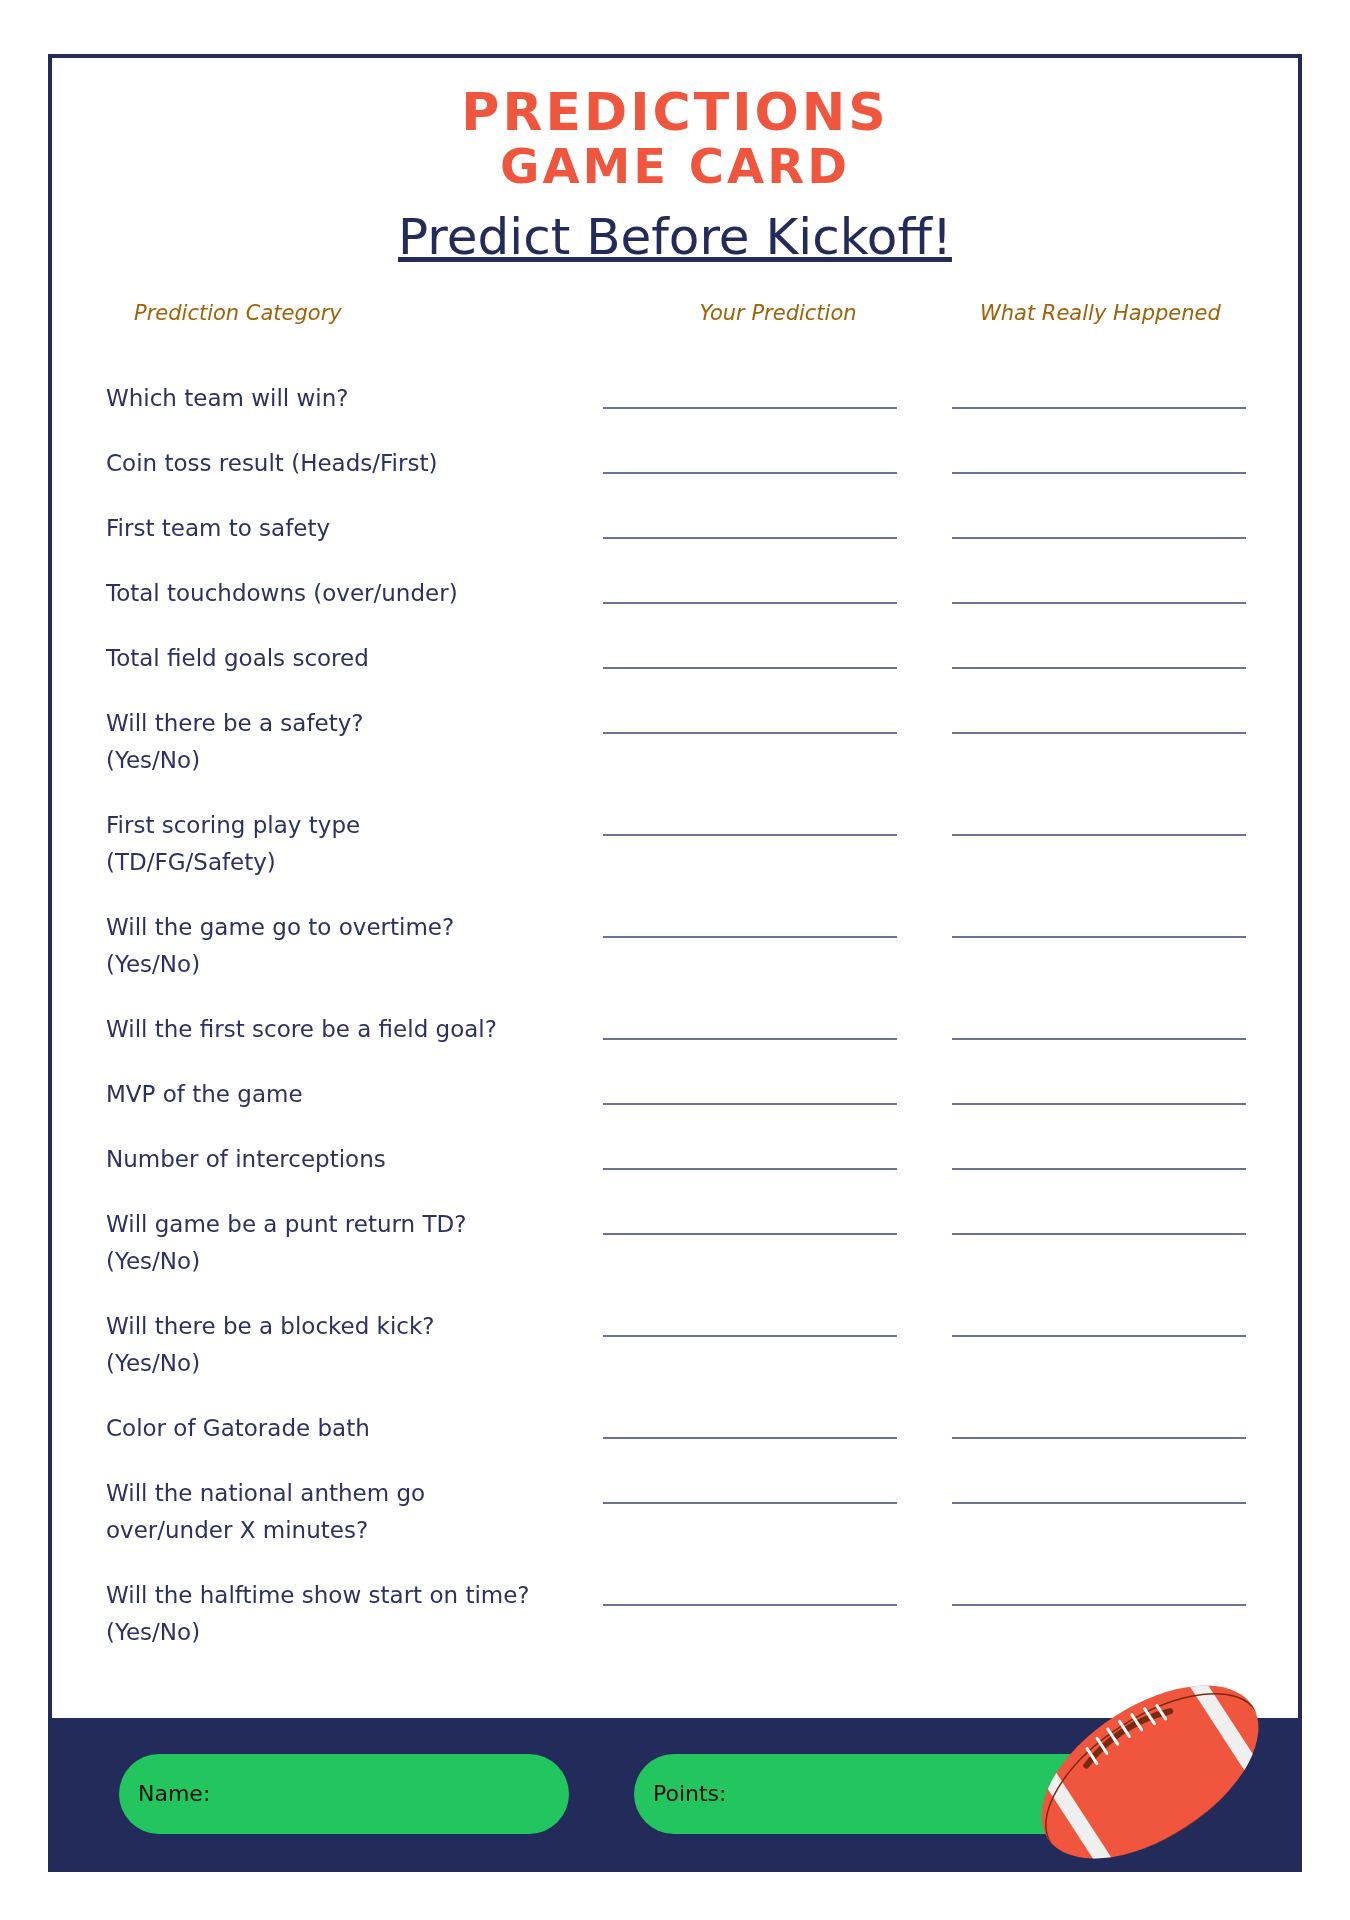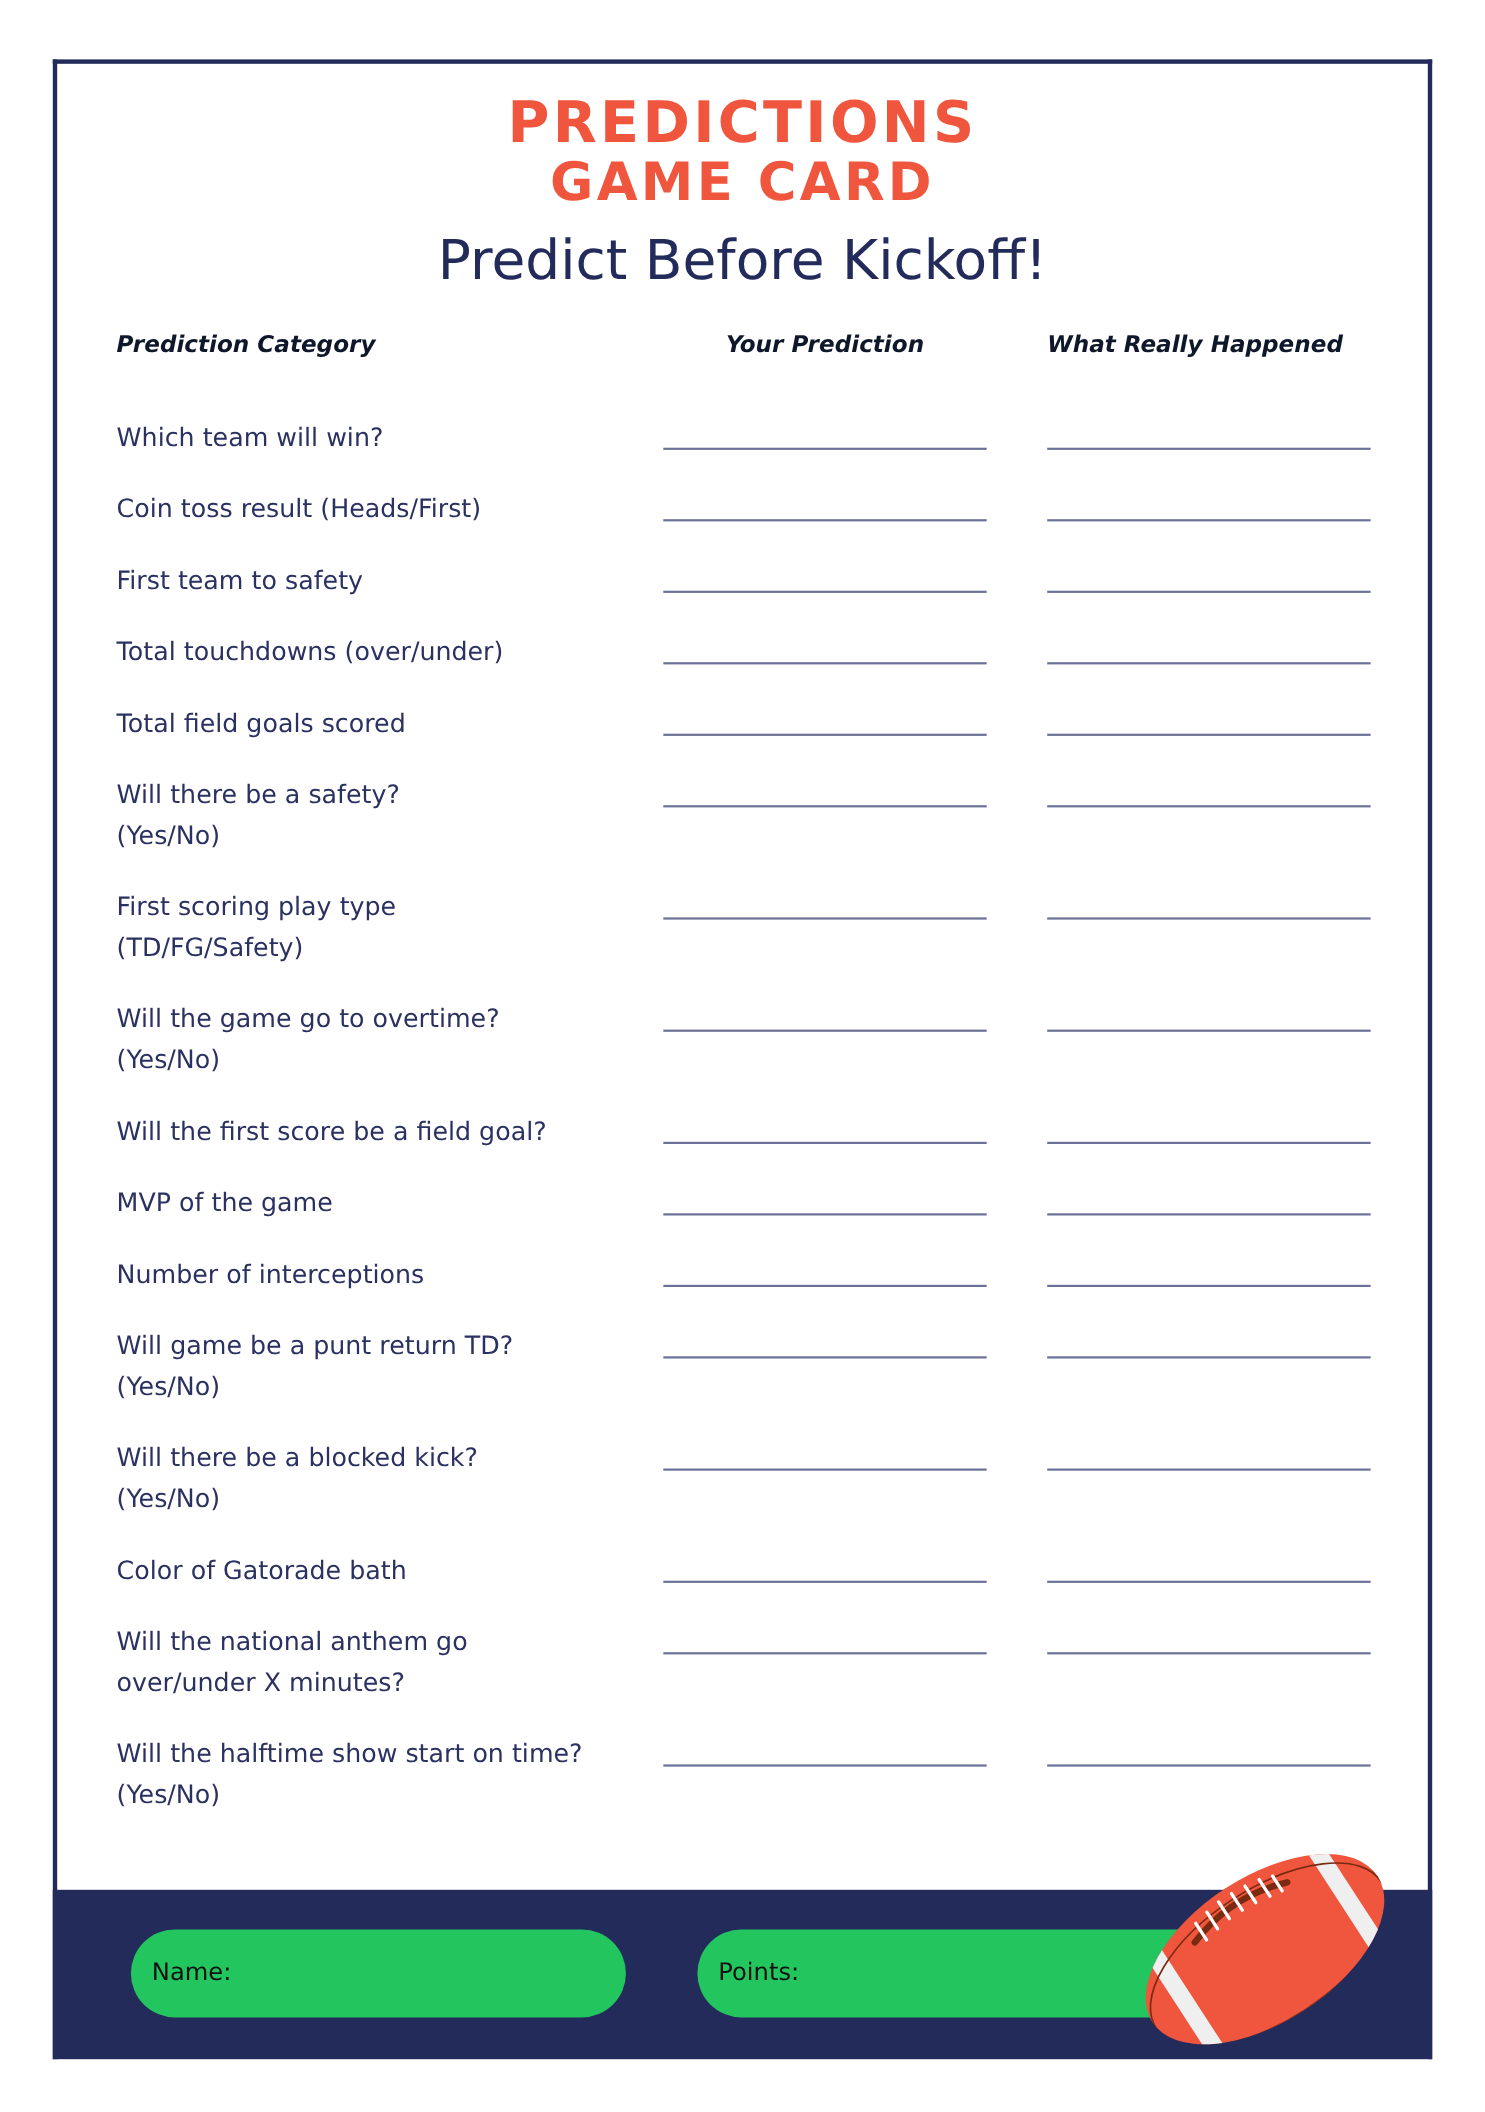--- a/index.html
+++ b/index.html
@@ -7,23 +7,23 @@
          font-family: "DejaVu Sans", sans-serif; color: #232B5A; }
   .card { position: absolute; left: 48px; top: 54px; width: 1254px; height: 1818px;
           box-sizing: border-box; border: 4px solid #232B5A; border-bottom: none; background: #fff; }
   .title { position: absolute; left: 0; width: 1350px; text-align: center;
            font-family: "DejaVu Sans", sans-serif; font-weight: bold; color: #F0563D;
            letter-spacing: 3px; line-height: 1; }
   .title.l1 { top: 86px; font-size: 52px; }
   .title.l2 { top: 142px; font-size: 48px; }
   .subtitle { position: absolute; left: 0; width: 1350px; top: 212px; text-align: center;
               font-family: "DejaVu Sans", sans-serif; font-size: 50px; line-height: 1;
-              color: #232B5A; }
-  .col-head { position: absolute; top: 300px; font-size: 21px; font-weight: bold;
-              font-style: italic; color: #0f172a; line-height: 26px; white-space: nowrap; }
+              color: #232B5A; text-decoration: underline; }
+  .col-head { position: absolute; top: 300px; font-size: 21px; font-weight: normal;
+              font-style: italic; color: #a16207; line-height: 26px; white-space: nowrap; margin-left: 28px; }
   .col-head.c0 { left: 106px; }
   .col-head.c1 { left: 603px; width: 294px; text-align: center; }
   .col-head.c2 { left: 952px; width: 294px; text-align: left; }
   .row { position: absolute; left: 0; width: 1350px; }
   .row .label { position: absolute; left: 106px; top: 0; width: 440px;
                 font-size: 23px; line-height: 37px; color: #2B3161; }
   .row .line { position: absolute; height: 2px; background: #6B7197; }
   .row .line.a { left: 603px; width: 294px; }
   .row .line.b { left: 952px; width: 294px; }
   .footer { position: absolute; left: 48px; top: 1718px; width: 1254px; height: 154px; background: #232B5A; }

